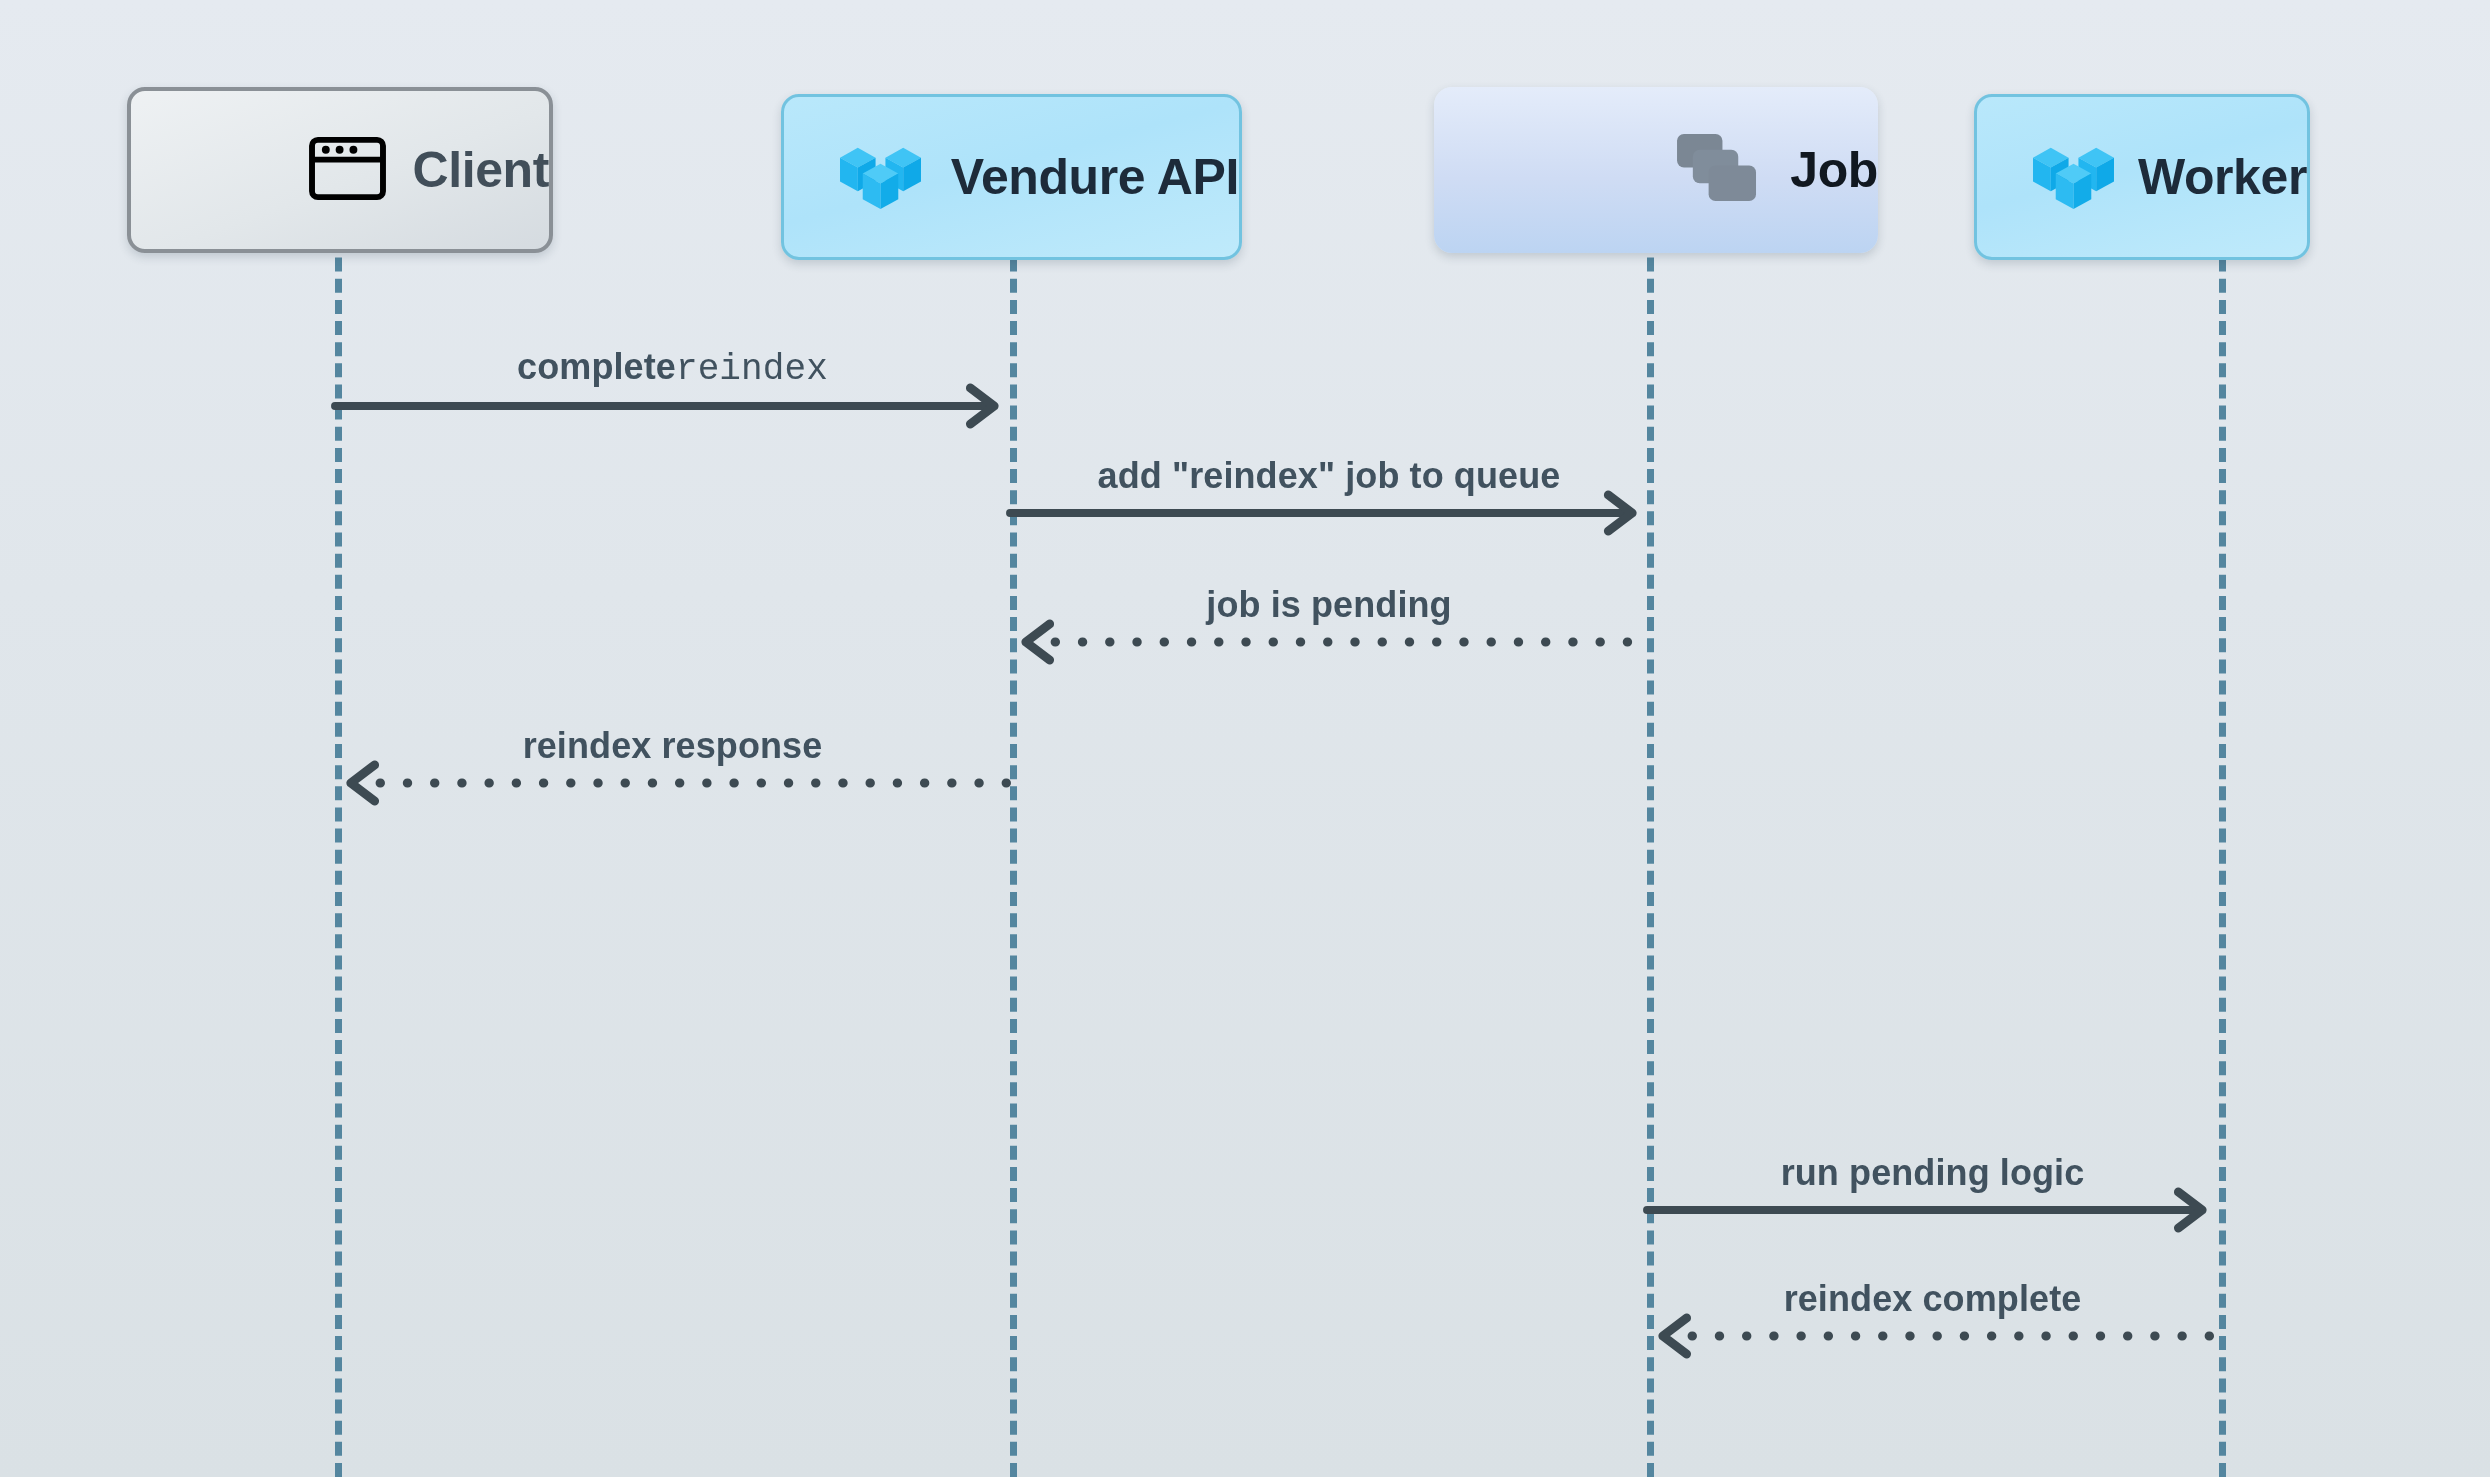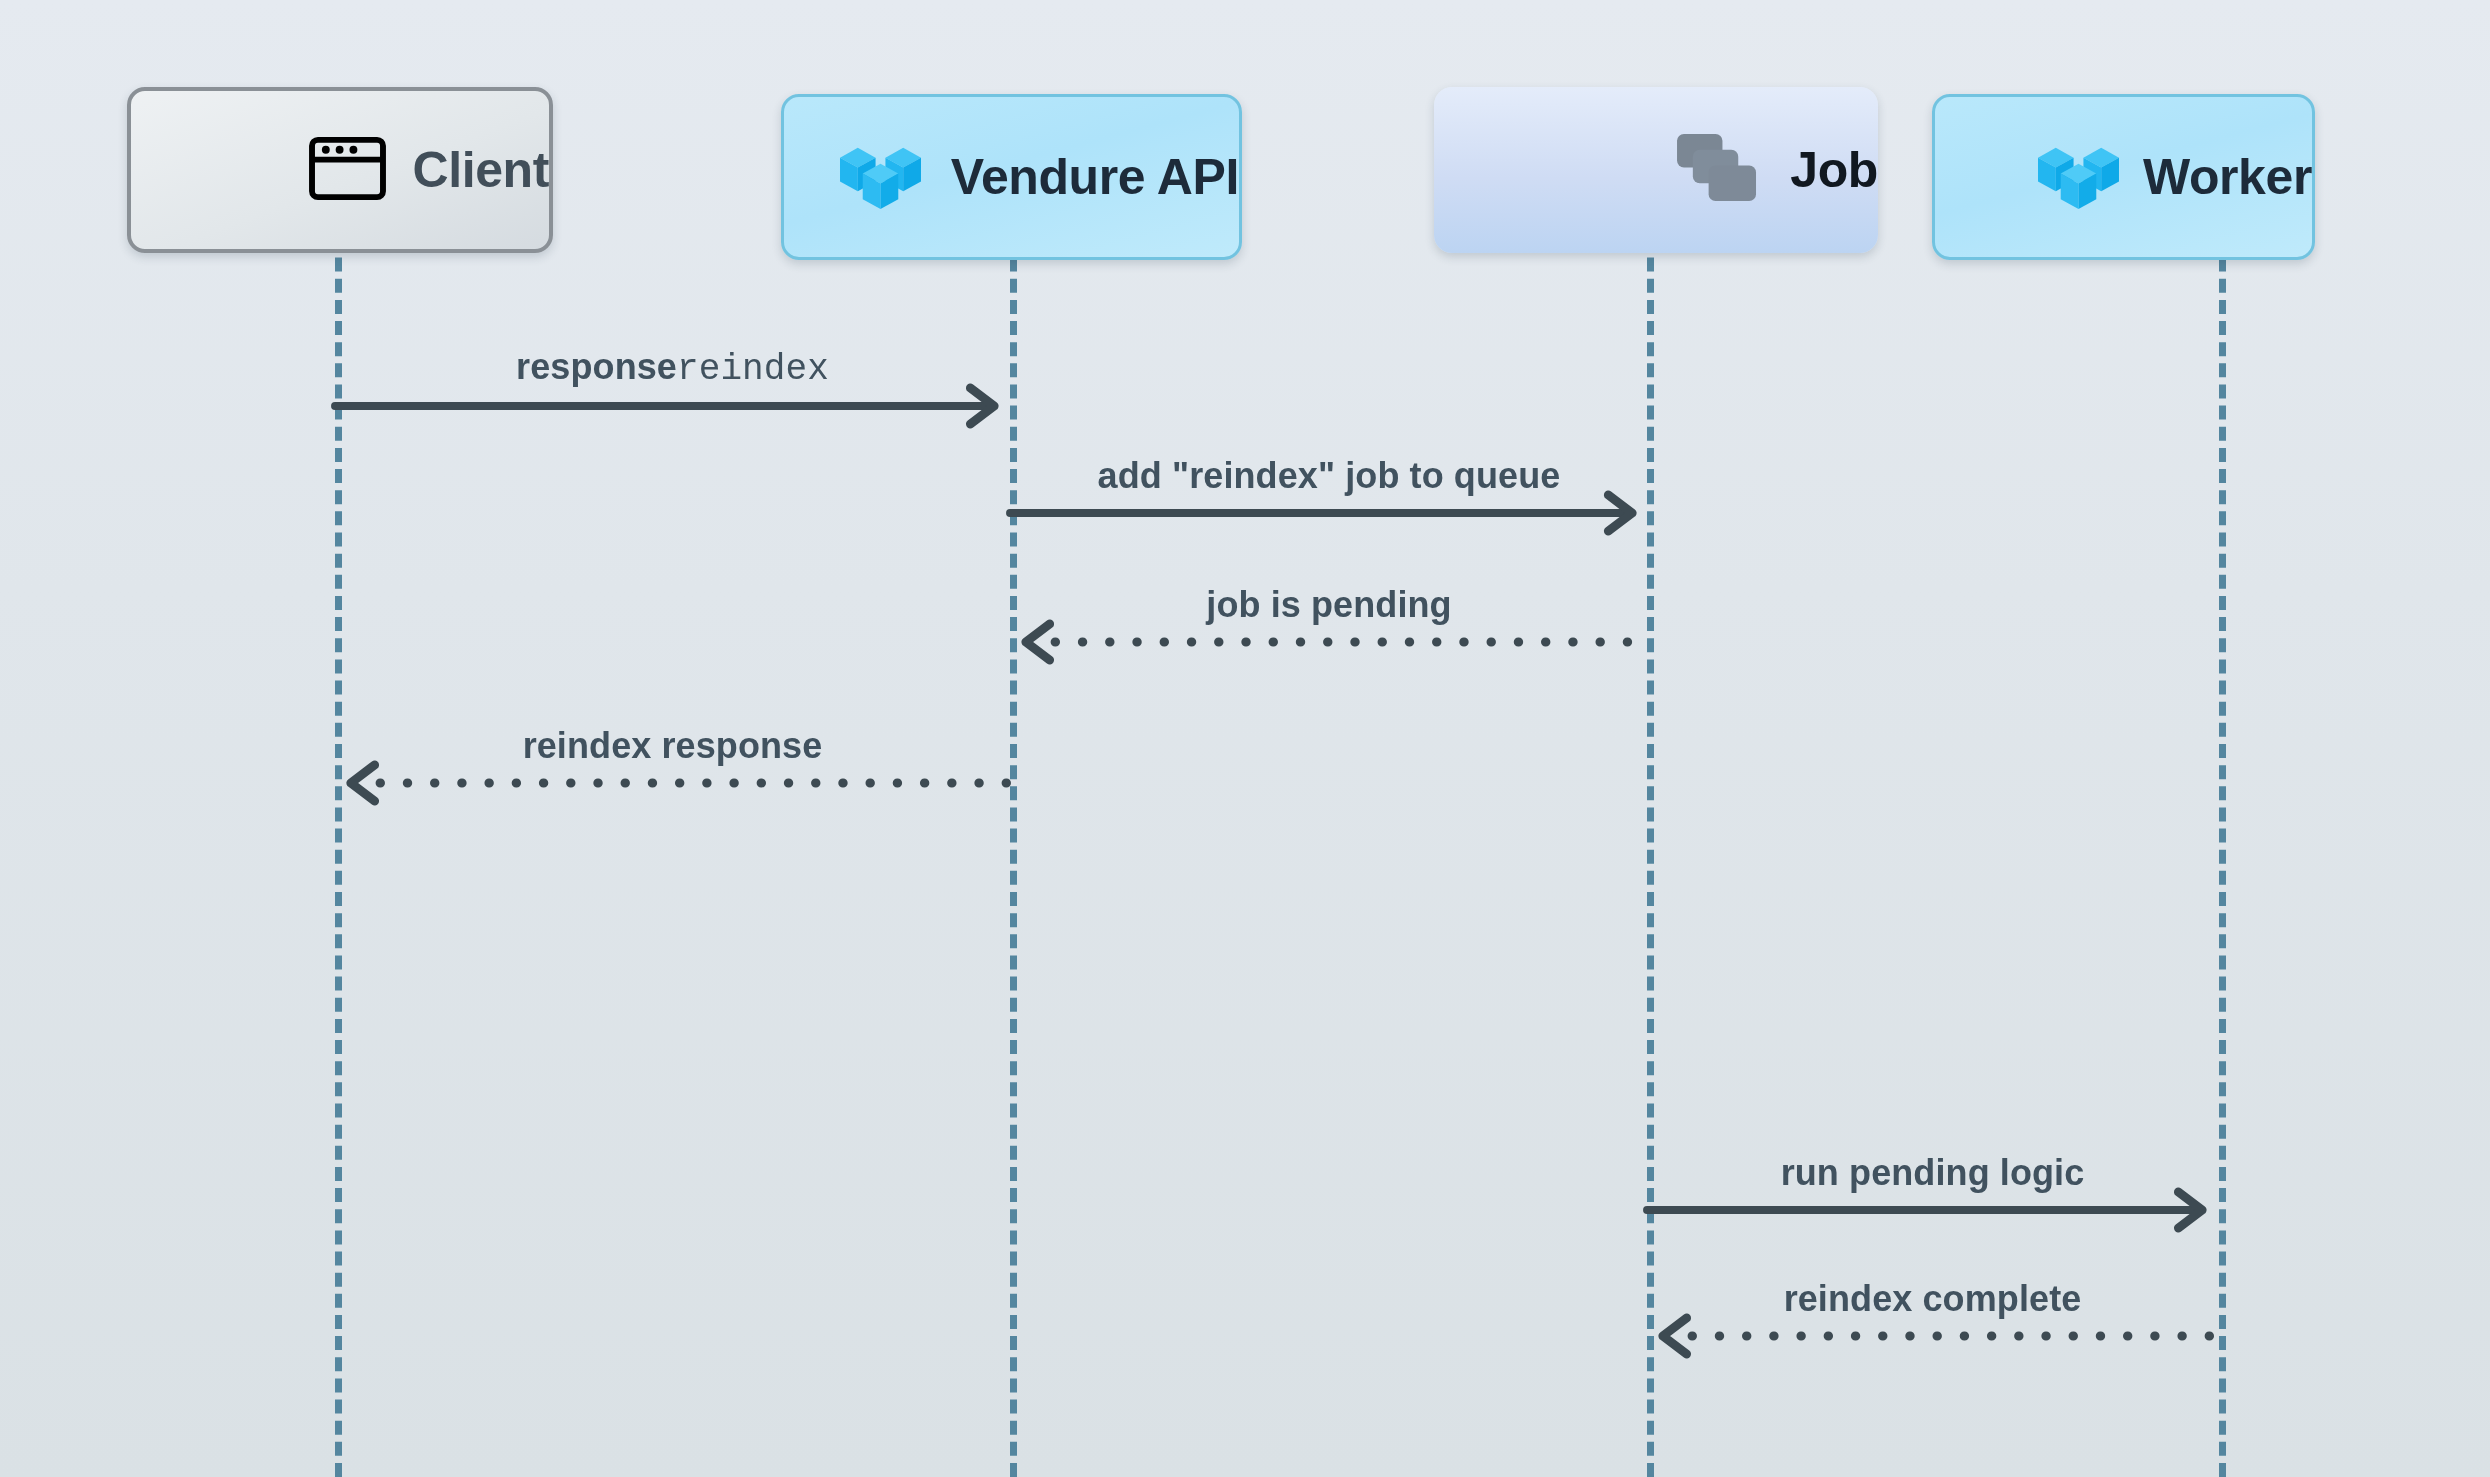--- a/index.html
+++ b/index.html
@@ -148,39 +148,39 @@
     <span class="icon">
       <svg width="91" height="77" viewBox="0 0 92 78">
         <rect x="4" y="4" width="46" height="34" rx="7" ry="7" fill="#7b8794"></rect>
         <rect x="20" y="20" width="46" height="34" rx="7" ry="7" fill="#808d9b"></rect>
         <rect x="36" y="36" width="48" height="36" rx="7" ry="7" fill="#7e8a98"></rect>
       </svg>
     </span>
     <span class="p-label">Job</span>
   </div>
 
-  <div class="participant p-worker" style="left:1932px; top:87px; width:383px; height:166px;gap:20px;">
+  <div class="participant p-worker" style="left:1974px; top:87px; width:336px; height:166px;gap:20px;">
     <span class="icon">
       <svg width="89" height="79" viewBox="0 0 90 80">
         <polygon points="4,22 22,12 40,22 22,32" fill="#3fc4f5"></polygon>
         <polygon points="4,22 22,32 22,56 4,46" fill="#22b6f0"></polygon>
         <polygon points="22,32 40,22 40,46 22,56" fill="#0fa9e8"></polygon>
         <polygon points="50,22 68,12 86,22 68,32" fill="#3fc4f5"></polygon>
         <polygon points="50,22 68,32 68,56 50,46" fill="#22b6f0"></polygon>
         <polygon points="68,32 86,22 86,46 68,56" fill="#0fa9e8"></polygon>
         <polygon points="27,38 45,28 63,38 45,48" fill="#4fcbf7"></polygon>
         <polygon points="27,38 45,48 45,74 27,64" fill="#2dbbf2"></polygon>
         <polygon points="45,48 63,38 63,64 45,74" fill="#12ace9"></polygon>
       </svg>
     </span>
     <span class="p-label">Worker</span>
   </div>
 
   <div class="message" style="left:335px; top:406px; width:675px;">
-    <div class="msg-label"><span>response</span><span class="mono">reindex</span></div>
+    <div class="msg-label"><span>complete</span><span class="mono">reindex</span></div>
     <svg class="msg-arrow" viewBox="0 0 682 44" preserveAspectRatio="none">
       <line x1="0" y1="22" x2="664" y2="22" stroke="#3d4a52" stroke-width="8" stroke-linecap="round"></line>
       <polyline points="642,4 666,22 642,40" fill="none" stroke="#3d4a52" stroke-width="9" stroke-linecap="round" stroke-linejoin="round"></polyline>
     </svg>
   </div>
 
   <div class="message" style="left:1010px; top:513px; width:638px;">
     <div class="msg-label">add "reindex" job to queue</div>
     <svg class="msg-arrow" viewBox="0 0 644 44" preserveAspectRatio="none">
       <line x1="0" y1="22" x2="626" y2="22" stroke="#3d4a52" stroke-width="8" stroke-linecap="round"></line>

